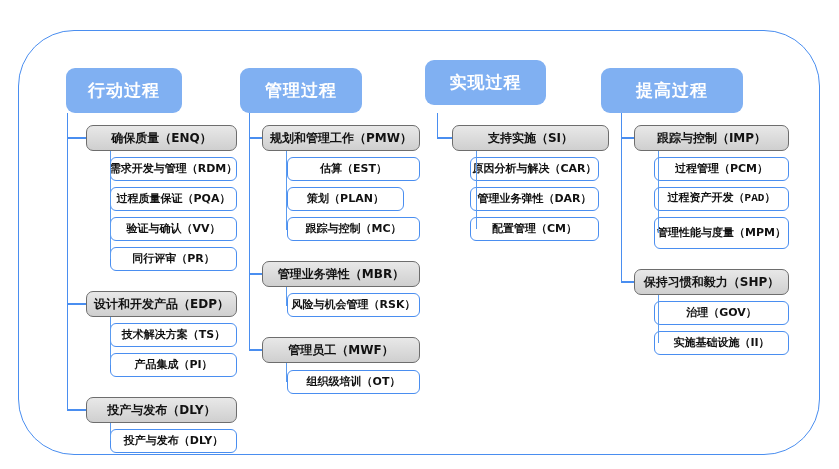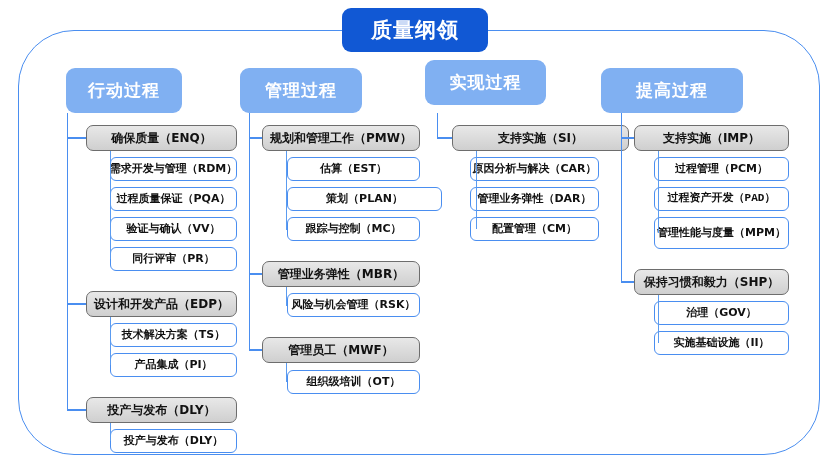--- a/index.html
+++ b/index.html
@@ -109,21 +109,20 @@
   .conn.h { height: 1.4px; }
   .conn.grp { background: #4a8ef0; }
 </style>
 </head>
 <body>
 
 <div id="canvas">
 
   <div class="outer-frame"></div>
 
-  <div class="root-title">质量纲领</div>
 
   <div id="tree">
       <div class="col-head" style="left: 66px; top: 68px; width: 116px;">行动过程</div>
       <div class="grp-box" style="left: 86px; top: 125px; width: 151px;">确保质量（ENQ）</div>
       <div class="conn h grp" style="left: 67px; top: 137.3px; width: 19px;"></div>
       <div class="leaf-box" style="left: 110px; top: 157px; width: 127px;">需求开发与管理（RDM）</div>
       <div class="conn h" style="left: 110px; top: 168.3px; width: 0px;"></div>
       <div class="leaf-box" style="left: 110px; top: 187px; width: 127px;">过程质量保证（PQA）</div>
       <div class="conn h" style="left: 110px; top: 198.3px; width: 0px;"></div>
       <div class="leaf-box" style="left: 110px; top: 217px; width: 127px;">验证与确认（VV）</div>
@@ -142,49 +141,49 @@
       <div class="conn h grp" style="left: 67px; top: 409.3px; width: 19px;"></div>
       <div class="leaf-box" style="left: 110px; top: 429px; width: 127px;">投产与发布（DLY）</div>
       <div class="conn h" style="left: 110px; top: 440.3px; width: 0px;"></div>
       <div class="conn v" style="left: 110px; top: 423px; height: 18px;"></div>
       <div class="conn v grp" style="left: 67px; top: 113px; height: 297px;"></div>
       <div class="col-head" style="left: 240px; top: 68px; width: 122px;">管理过程</div>
       <div class="grp-box" style="left: 262px; top: 125px; width: 158px;">规划和管理工作（PMW）</div>
       <div class="conn h grp" style="left: 249px; top: 137.3px; width: 13px;"></div>
       <div class="leaf-box" style="left: 287px; top: 157px; width: 133px;">估算（EST）</div>
       <div class="conn h" style="left: 286px; top: 168.3px; width: 1px;"></div>
-      <div class="leaf-box" style="left: 287px; top: 187px; width: 155px;">策划（PLAN）</div>
+      <div class="leaf-box" style="left: 287px; top: 187px; width: 117px;">策划（PLAN）</div>
       <div class="conn h" style="left: 286px; top: 198.3px; width: 1px;"></div>
       <div class="leaf-box" style="left: 287px; top: 217px; width: 133px;">跟踪与控制（MC）</div>
       <div class="conn h" style="left: 286px; top: 228.3px; width: 1px;"></div>
       <div class="conn v" style="left: 286px; top: 151px; height: 78px;"></div>
       <div class="grp-box" style="left: 262px; top: 261px; width: 158px;">管理业务弹性（MBR）</div>
       <div class="conn h grp" style="left: 249px; top: 273.3px; width: 13px;"></div>
       <div class="leaf-box" style="left: 287px; top: 293px; width: 133px;">风险与机会管理（RSK）</div>
       <div class="conn h" style="left: 286px; top: 304.3px; width: 1px;"></div>
       <div class="conn v" style="left: 286px; top: 287px; height: 18px;"></div>
       <div class="grp-box" style="left: 262px; top: 337px; width: 158px;">管理员工（MWF）</div>
       <div class="conn h grp" style="left: 249px; top: 349.3px; width: 13px;"></div>
       <div class="leaf-box" style="left: 287px; top: 370px; width: 133px;">组织级培训（OT）</div>
       <div class="conn h" style="left: 286px; top: 380.3px; width: 1px;"></div>
       <div class="conn v" style="left: 286px; top: 363px; height: 18px;"></div>
       <div class="conn v grp" style="left: 249px; top: 113px; height: 237px;"></div>
       <div class="col-head" style="left: 425px; top: 60px; width: 121px;">实现过程</div>
-      <div class="grp-box" style="left: 452px; top: 125px; width: 177px;">支持实施（SI）</div>
+      <div class="grp-box" style="left: 452px; top: 125px; width: 157px;">支持实施（SI）</div>
       <div class="conn h grp" style="left: 437px; top: 137.3px; width: 15px;"></div>
       <div class="leaf-box" style="left: 470px; top: 157px; width: 129px;">原因分析与解决（CAR）</div>
       <div class="conn h" style="left: 476px; top: 168.3px;"></div>
       <div class="leaf-box" style="left: 470px; top: 187px; width: 129px;">管理业务弹性（DAR）</div>
       <div class="conn h" style="left: 476px; top: 198.3px;"></div>
       <div class="leaf-box" style="left: 470px; top: 217px; width: 129px;">配置管理（CM）</div>
       <div class="conn h" style="left: 476px; top: 228.3px;"></div>
       <div class="conn v" style="left: 476px; top: 151px; height: 78px;"></div>
       <div class="conn v grp" style="left: 437px; top: 113px; height: 25px;"></div>
       <div class="col-head" style="left: 601px; top: 68px; width: 142px;">提高过程</div>
-      <div class="grp-box" style="left: 634px; top: 125px; width: 155px;">支持实施（IMP）</div>
+      <div class="grp-box" style="left: 634px; top: 125px; width: 155px;">跟踪与控制（IMP）</div>
       <div class="conn h grp" style="left: 621px; top: 137.3px; width: 13px;"></div>
       <div class="leaf-box" style="left: 654px; top: 157px; width: 135px;">过程管理（PCM）</div>
       <div class="conn h" style="left: 658px; top: 168.3px;"></div>
       <div class="leaf-box" style="left: 654px; top: 187px; width: 135px; font-family: Liberation Mono, monospace;">过程资产开发（PAD）</div>
       <div class="conn h" style="left: 658px; top: 198.3px;"></div>
       <div class="leaf-box two-line" style="left: 654px; top: 217px; width: 135px;">
         <span>管理性能与度量</span>
         <span>（MPM）</span>
       </div>
       <div class="conn h" style="left: 658px; top: 232.3px;"></div>

